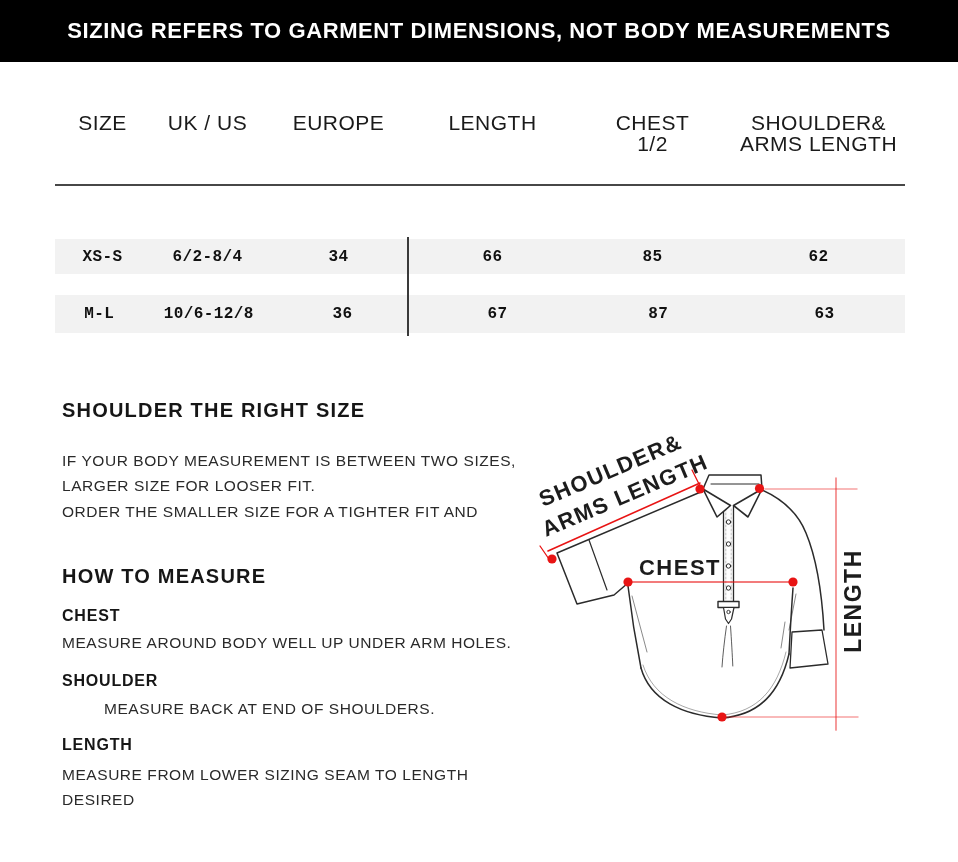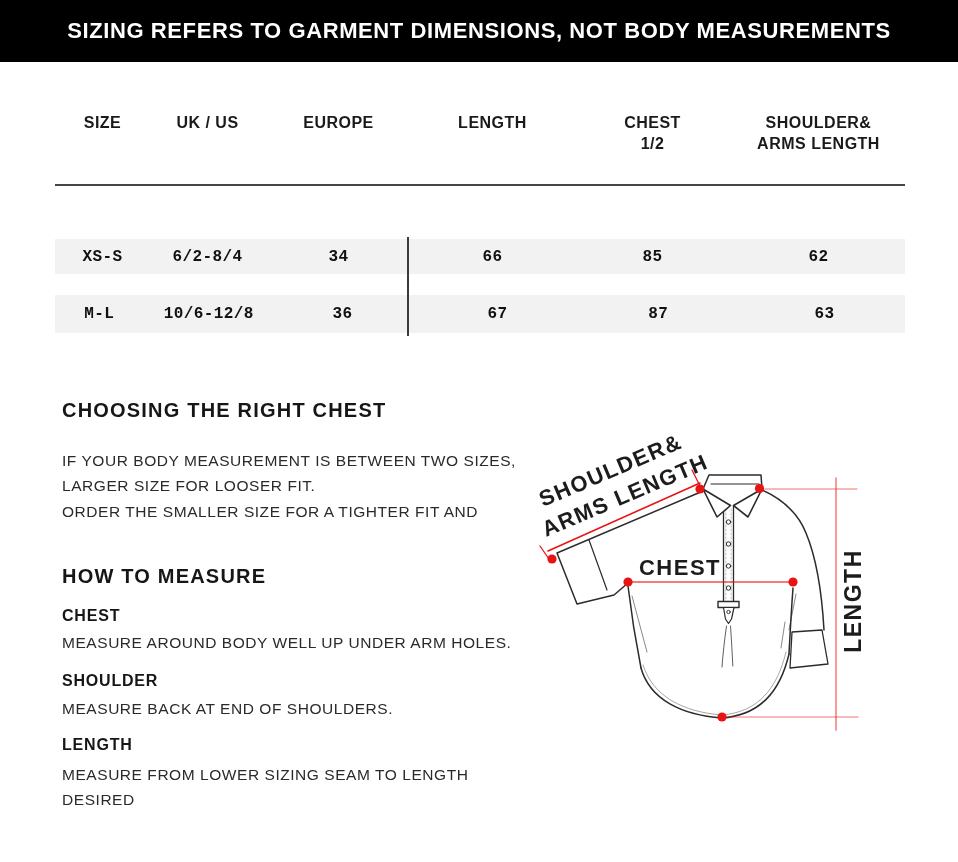--- a/index.html
+++ b/index.html
@@ -25,21 +25,21 @@
 
   
   .thead-row, .t-row {
     position: absolute; left: 55px; width: 850px;
     display: flex;
   }
   .thead-row { top: 112px; }
   .cell { text-align: center; }
   .c0 { width: 95px; }  .c1 { width: 115px; } .c2 { width: 147px; }
   .c3 { width: 161px; } .c4 { width: 159px; } .c5 { width: 173px; }
-  .hline { display: block; font-size: 16px; font-weight: bold; letter-spacing: 0.5px; line-height: 21px; color: #1a1a1a; }
+  .hline { display: block; font-size: 21px; font-weight: normal; letter-spacing: 0.5px; line-height: 21px; color: #1a1a1a; }
   .head-rule {
     position: absolute; left: 55px; top: 184px; width: 850px; height: 2px;
     background: #474747;
   }
   .t-row { background: #f2f2f2; align-items: center; font-family: Liberation Mono, monospace; }
   .row-1 { top: 239px; height: 35px; }
   .row-2 { top: 295px; height: 38px; gap: 12px; }
   .t-row .cell { font-size: 16px; font-weight: bold; color: #111111; letter-spacing: 0.4px; }
   .v-divider {
     position: absolute; left: 407px; top: 237px; width: 2px; height: 99px;
@@ -63,21 +63,21 @@
     position: absolute; left: 62px;
     font-size: 16px; font-weight: bold; letter-spacing: 0.8px; color: #161616;
     white-space: nowrap;
   }
   .m-text {
     position: absolute; left: 62px;
     font-size: 15.5px; letter-spacing: 0.55px; color: #2a2a2a; line-height: 25px;
     white-space: nowrap;
   }
   .lbl-chest { top: 607px; }   .txt-chest { top: 630px; }
-  .lbl-shoulders { top: 672px; } .txt-shoulders { top: 696px; }
+  .lbl-shoulders { top: 672px; } .txt-shoulders { top: 696px; margin-left: 42px; }
   .lbl-length { top: 736px; }  .txt-length { top: 762px; }
 
   
   .diagram {
     position: absolute; left: 520px; top: 430px; width: 438px; height: 432px;
   }
   .dlabel {
     font-family: "Liberation Sans", sans-serif;
     font-weight: bold; fill: #1c1c1c;
   }
@@ -131,21 +131,21 @@
   <div class="cell c0">M-L</div>
   <div class="cell c1">10/6-12/8</div>
   <div class="cell c2">36</div>
   <div class="cell c3">67</div>
   <div class="cell c4">87</div>
   <div class="cell c5">63</div>
 </div>
 
 <div class="v-divider"></div>
 
-<div class="sec-heading h-choosing">CHOOSING THE RIGHT CHEST</div>
+<div class="sec-heading h-choosing">SHOULDER THE RIGHT SIZE</div>
 <div class="para">
   <div>IF YOUR BODY MEASUREMENT IS BETWEEN TWO SIZES,</div>
   <div>LARGER SIZE FOR LOOSER FIT.</div>
   <div>ORDER THE SMALLER SIZE FOR A TIGHTER FIT AND</div>
 </div>
 
 <div class="sec-heading h-how">HOW TO MEASURE</div>
 
 <div class="m-label lbl-chest">CHEST</div>
 <div class="m-text txt-chest">MEASURE AROUND BODY WELL UP UNDER ARM HOLES.</div>

